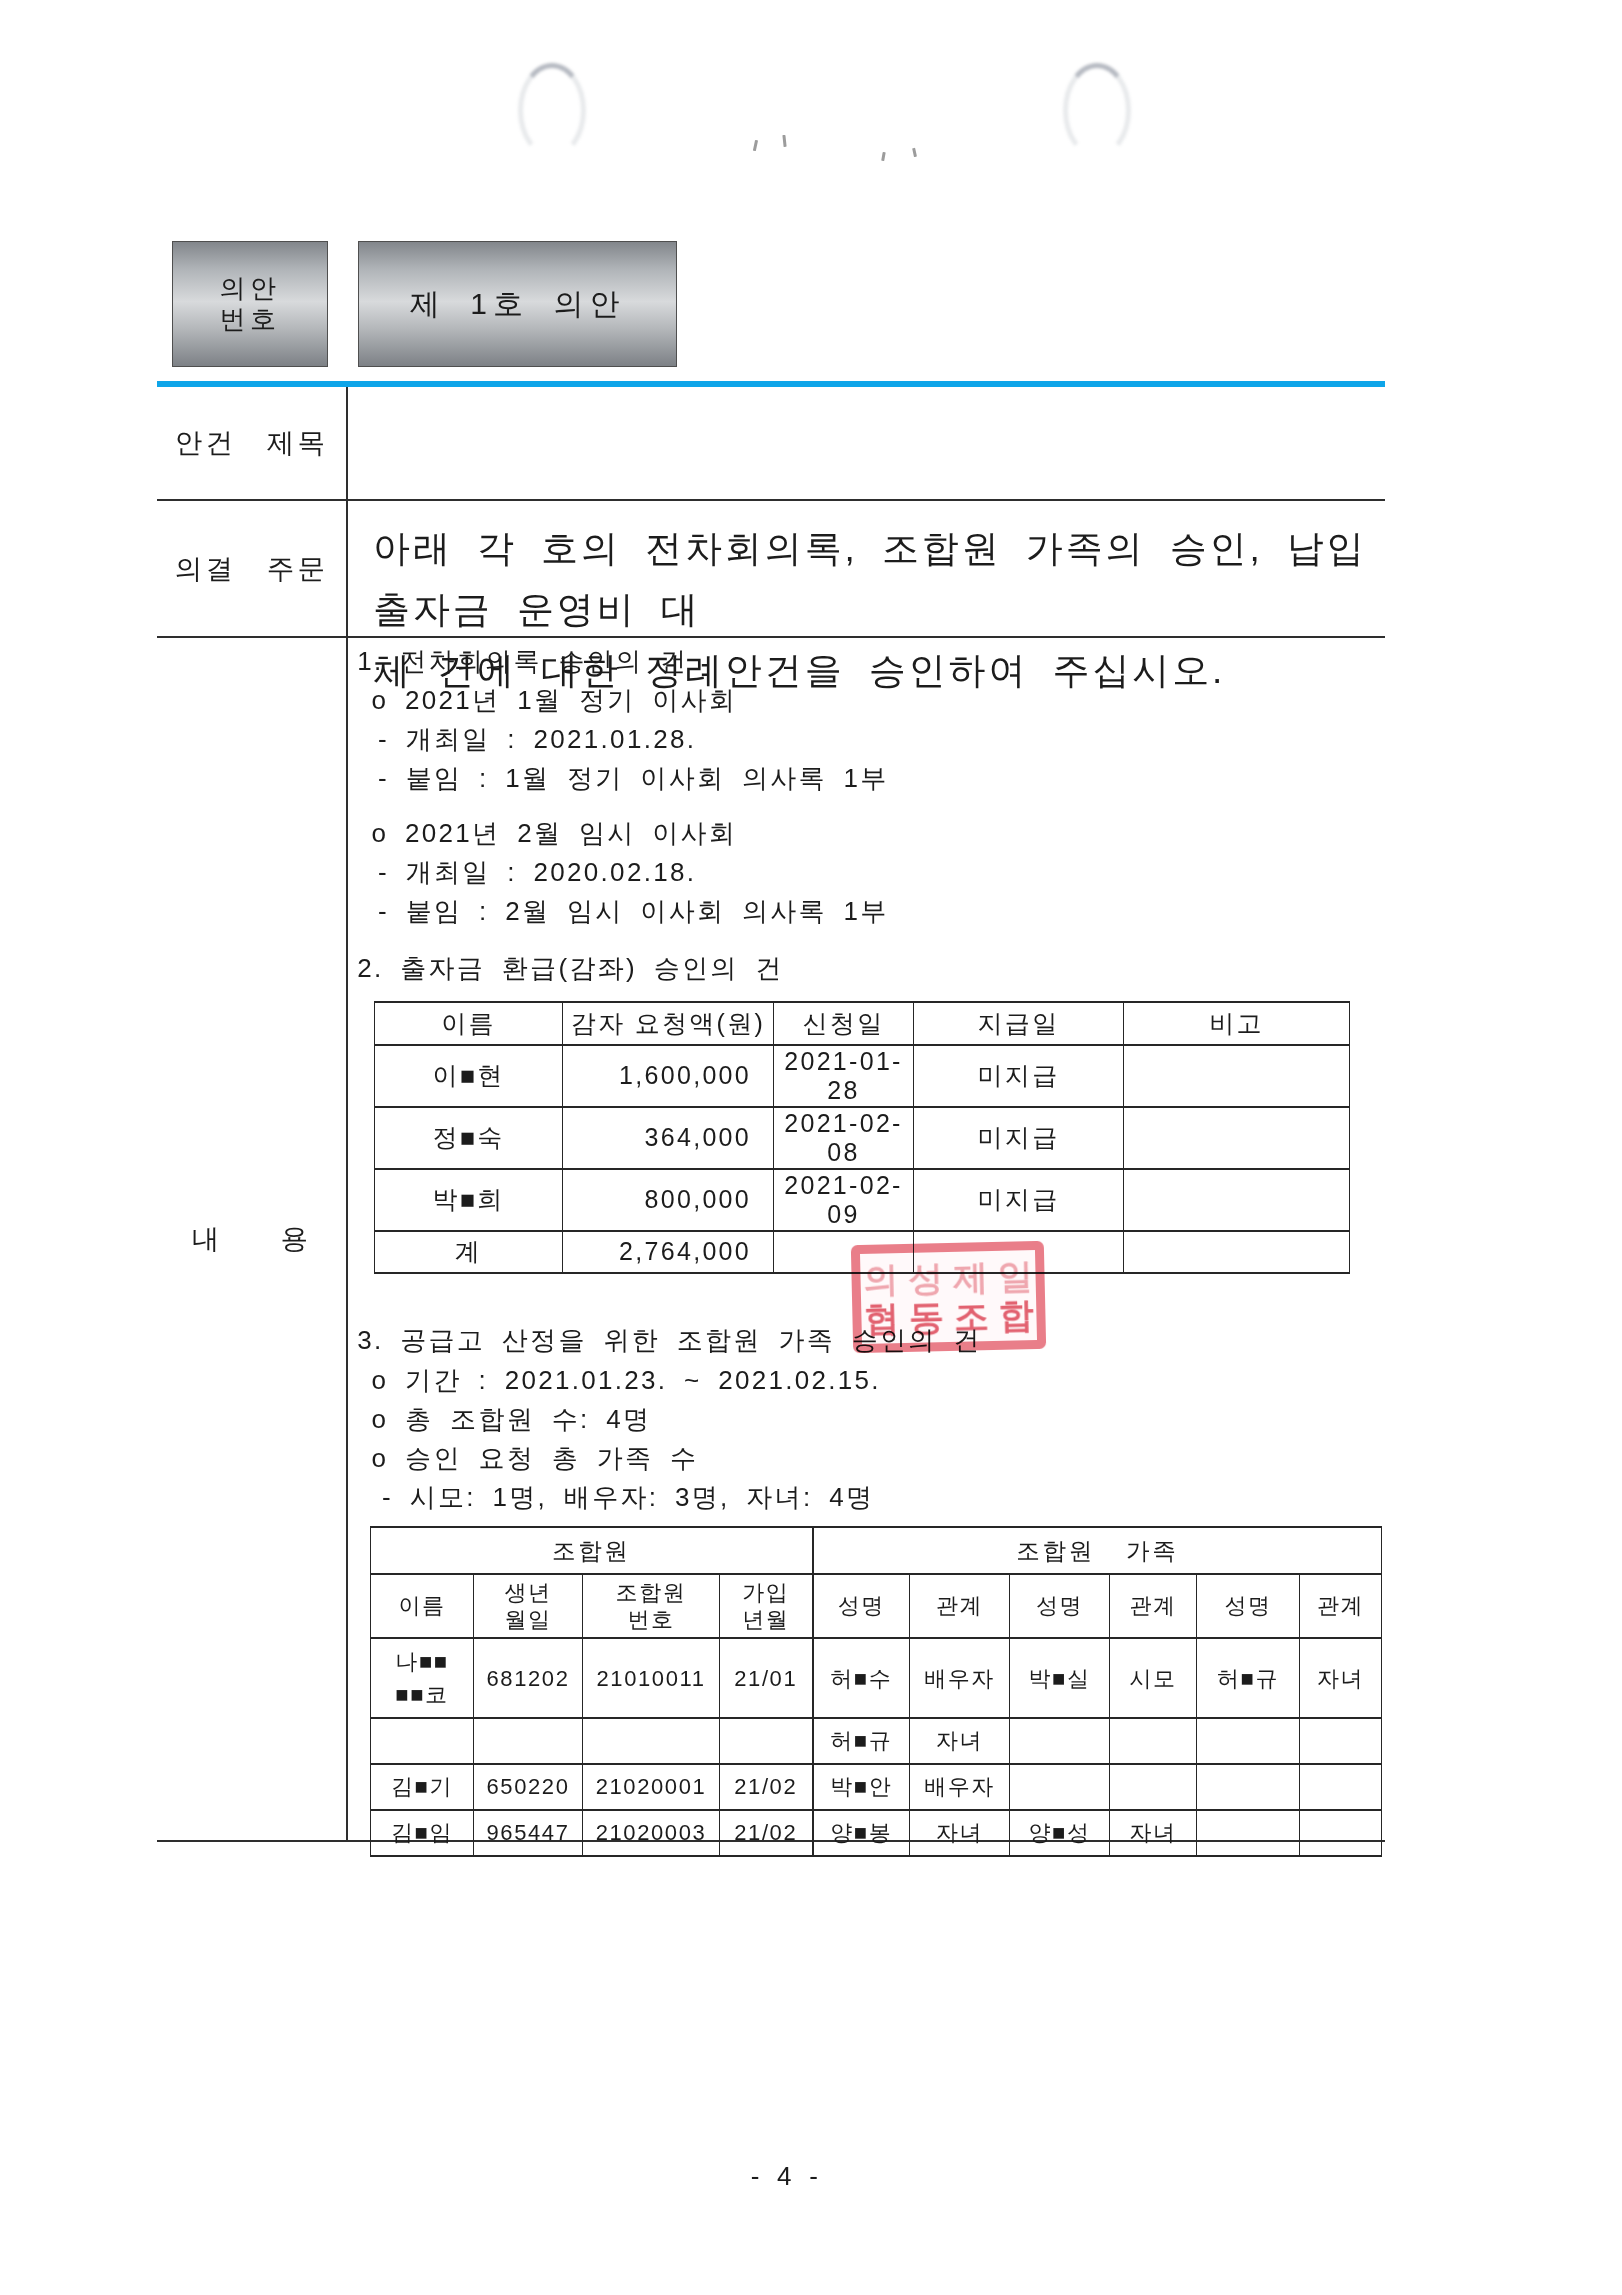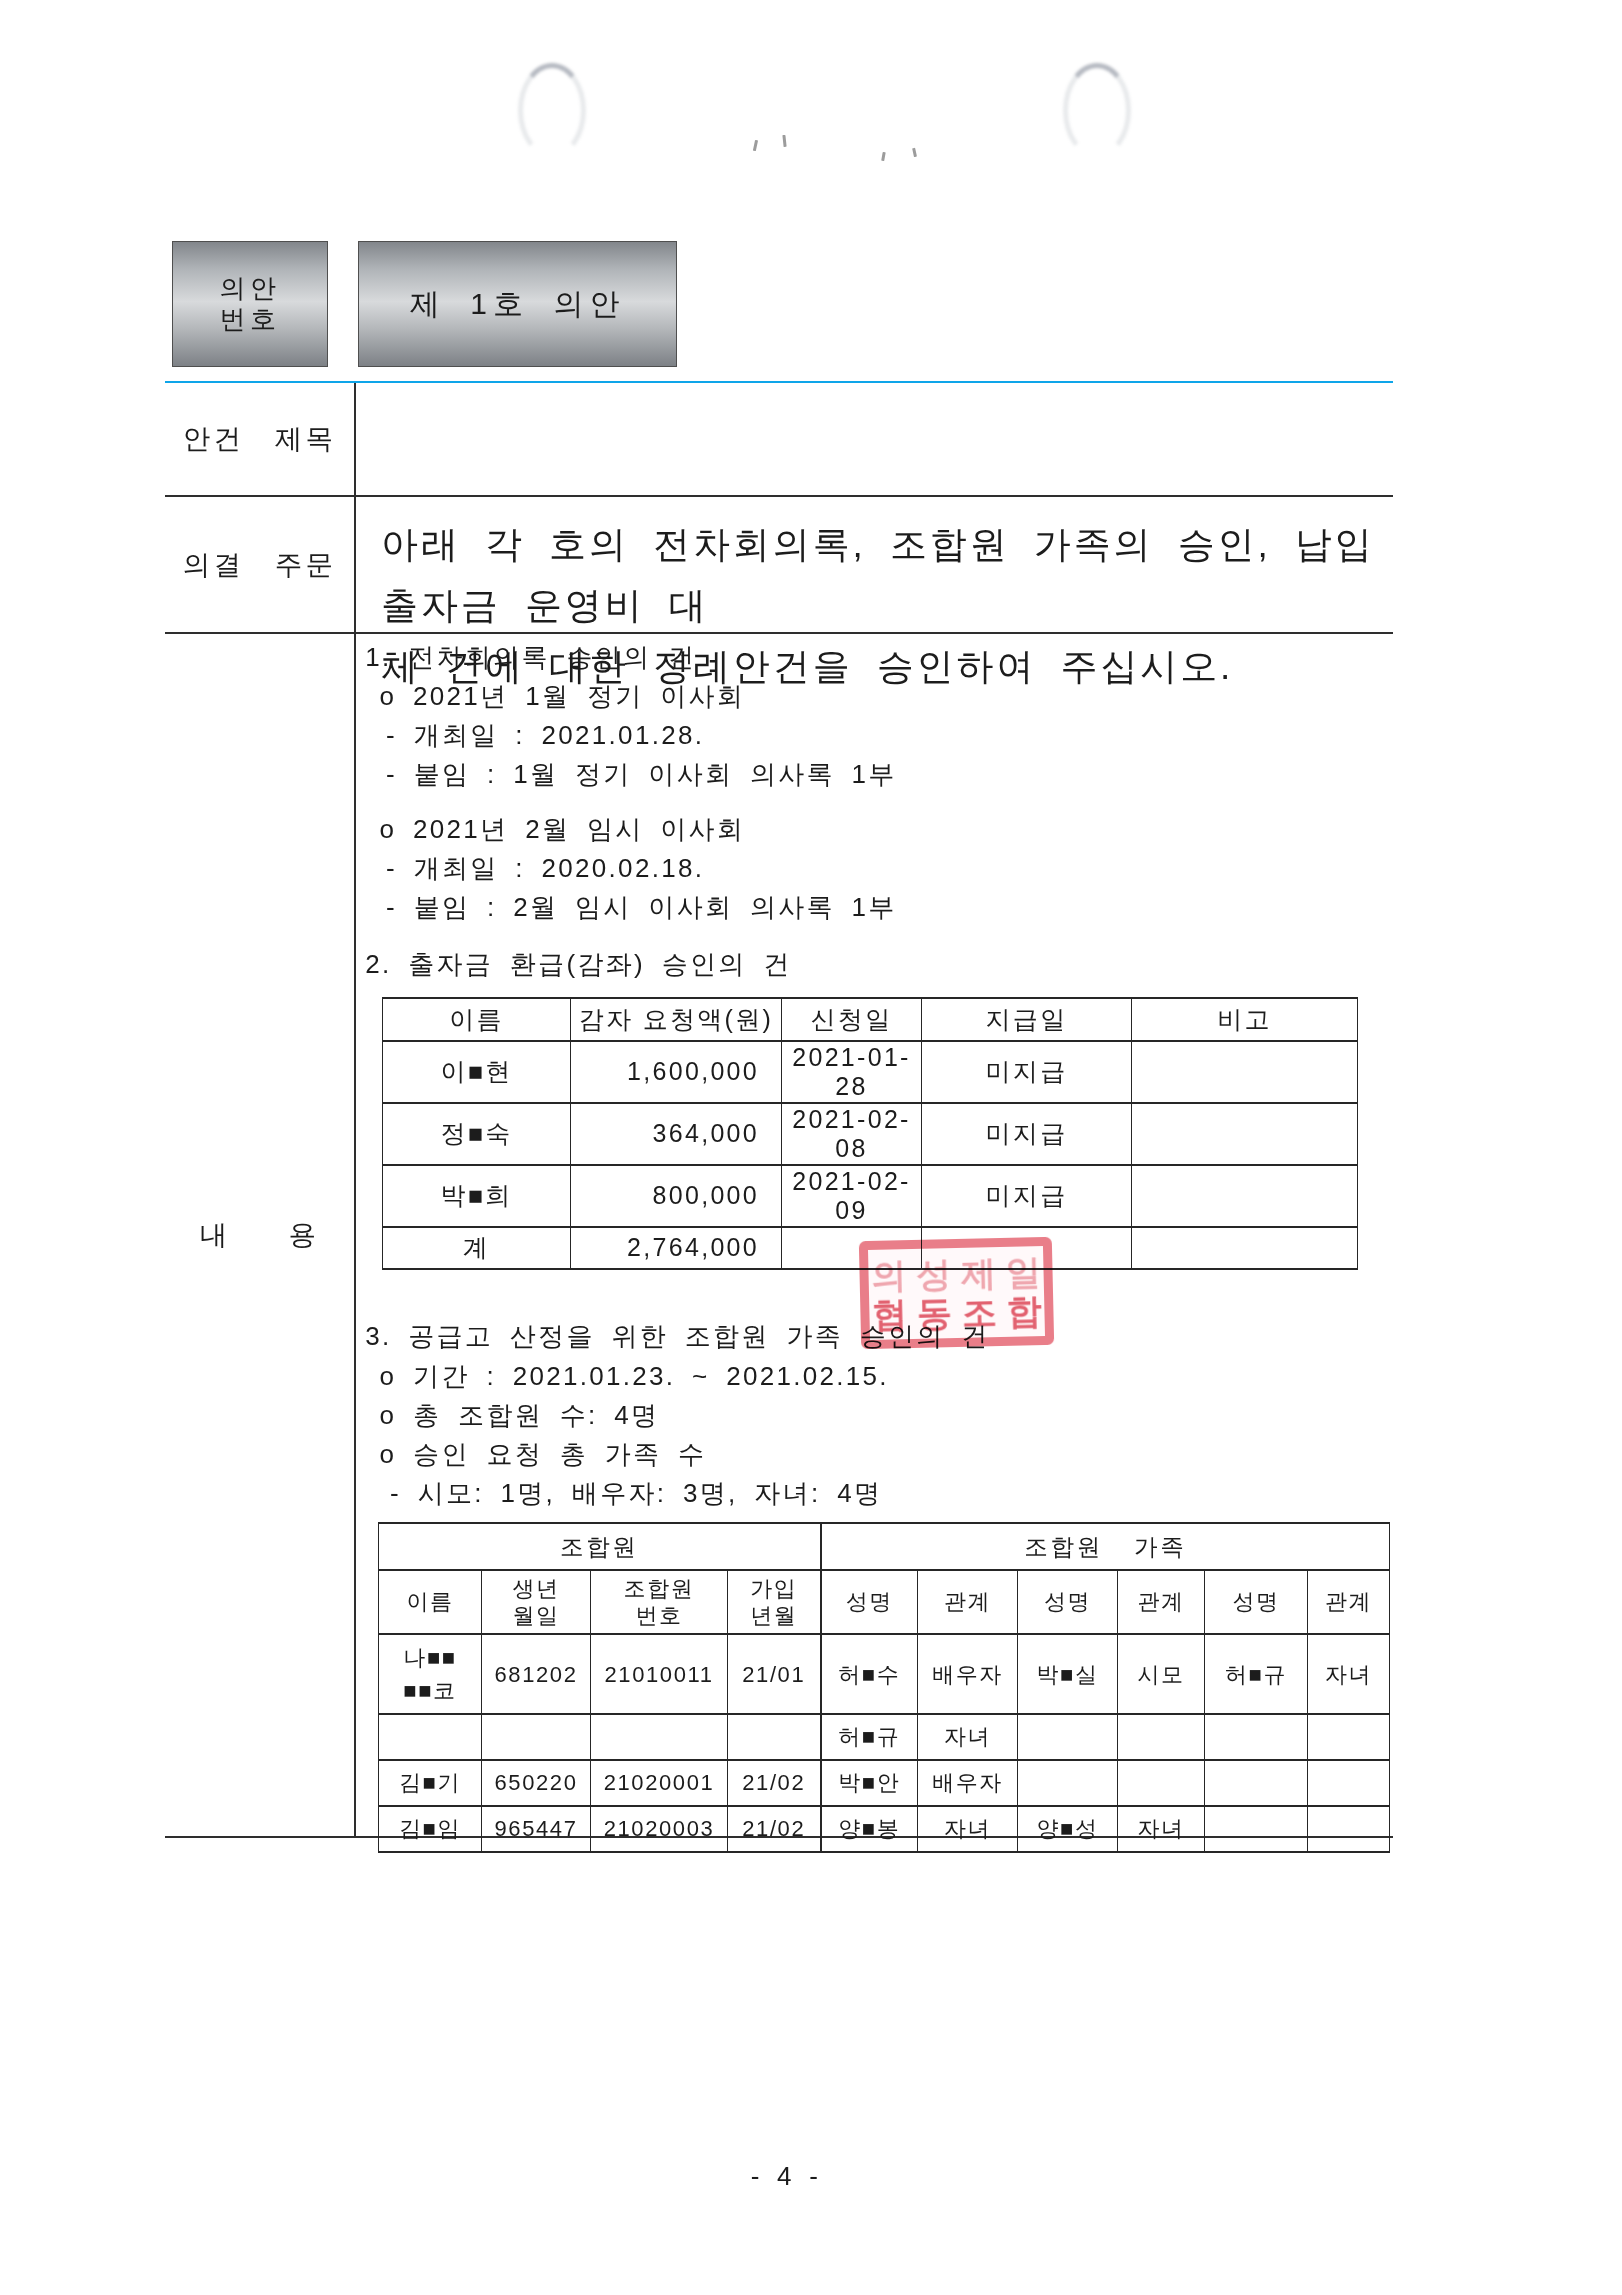--- a/index.html
+++ b/index.html
@@ -20,21 +20,21 @@
 
   
   .anb{position:absolute;left:172px;top:241px;width:505px;height:126px;display:flex;}
   .anb-cell{background:linear-gradient(180deg,#82868b 0%,#b0b4b8 22%,#d8dadc 48%,#b4b7ba 70%,#7d8186 100%);
             border:1.3px solid #4f4f4f;display:flex;align-items:center;justify-content:center;}
   .anb-label{width:154px;font-size:26px;letter-spacing:4.6px;line-height:1.2;text-align:center;white-space:pre-line;}
   .anb-gap{width:30px;background:#ffffff;}
   .anb-value{flex:1;font-size:30px;letter-spacing:5.9px;word-spacing:10.5px;}
 
   
-  .main-table{position:absolute;left:165px;top:381px;width:1228px;border-top:2px solid #0ea5e9;}
+  .main-table{position:absolute;left:157px;top:381px;width:1228px;border-top:6px solid #0ea5e9;}
   .mrow{display:flex;border-bottom:2px solid #2e2e2e;}
   .mlabel{width:189px;border-right:2px solid #2e2e2e;display:flex;align-items:center;justify-content:center;
           font-size:27.5px;letter-spacing:3.3px;word-spacing:19.6px;flex:none;}
   .mlabel-wide{word-spacing:47px;}
   .mcontent{flex:1;position:relative;}
   .r1{height:112px;}
   .r2{height:135px;}
   .r3{height:1202px;}
   .c1{display:flex;align-items:center;padding-left:25px;font-size:27.5px;letter-spacing:2.6px;word-spacing:9.8px;}
   .c2{padding:17px 18.3px 0 25px;font-size:37px;line-height:61px;letter-spacing:2.9px;word-spacing:11px;white-space:pre-line;}

